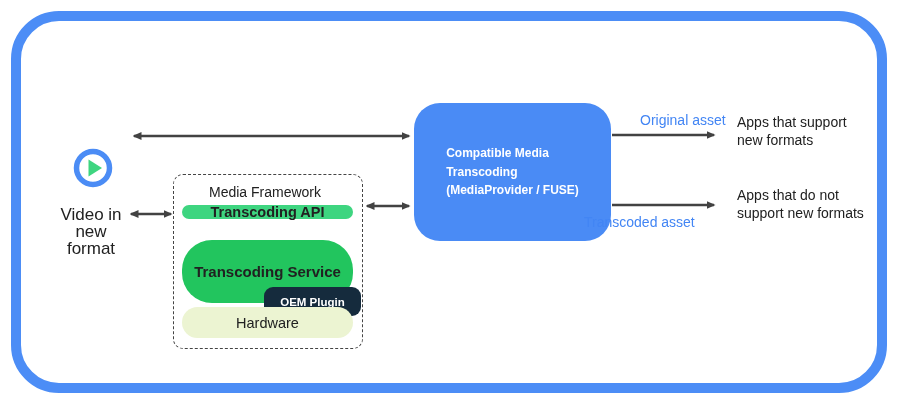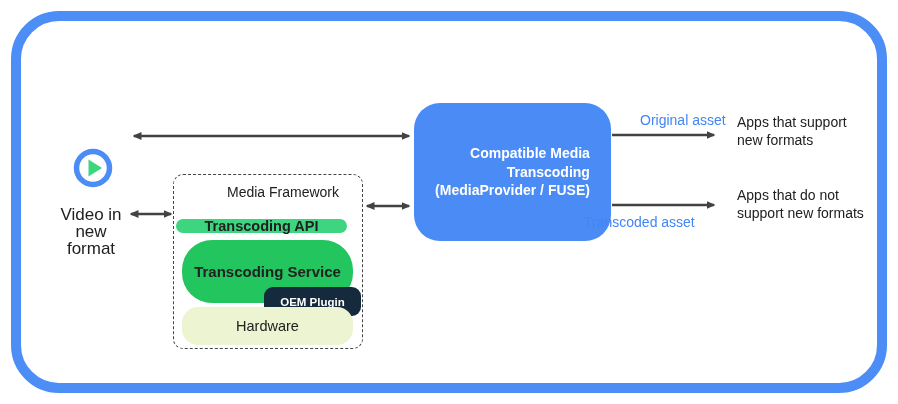--- a/index.html
+++ b/index.html
@@ -35,59 +35,59 @@
   .mf-box {
     position: absolute;
     left: 173px; top: 174px;
     width: 190px; height: 175px;
     box-sizing: border-box;
     border: 1.5px dashed #444444;
     border-radius: 10px;
   }
   .mf-title {
     position: absolute;
-    left: 188px; top: 184px; width: 190px;
+    left: 170px; top: 184px; width: 190px;
     text-align: center;
     font-size: 14px;
   }
   .layer {
     position: absolute;
     box-sizing: border-box;
     display: flex; align-items: center; justify-content: center;
     text-align: center;
   }
   .layer-api {
-    left: 176px; top: 205px; width: 171px; height: 14px;
+    left: 182px; top: 205px; width: 171px; height: 14px;
     background: #3ED580; border-radius: 16px;
-    font-size: 14.5px; font-weight: 700; margin-top: 14px;
+    font-size: 14.5px; font-weight: 700;
   }
   .layer-service {
     left: 182px; top: 240px; width: 171px; height: 63px;
     background: #22c55e; border-radius: 30px;
     font-size: 15px; font-weight: 700;
   }
   .layer-oem {
     left: 264px; top: 287px; width: 97px; height: 29px;
     background: #152B3D; border-radius: 9px;
     color: #ffffff; font-size: 11.5px; font-weight: 700;
   }
   .layer-hw {
-    left: 182px; top: 307px; width: 171px; height: 38px;
+    left: 182px; top: 307px; width: 171px; height: 31px;
     background: #ECF4D2; border-radius: 16px;
     font-size: 14.5px;
   }
 
   .transcoder-box {
     position: absolute;
     left: 414px; top: 103px;
     width: 197px; height: 138px;
     background: #4A8BF5; border-radius: 26px;
     display: flex; align-items: center; justify-content: center;
-    text-align: right;
-    color: #ffffff; font-size: 14px; font-weight: 700; line-height: 18.5px;
+    text-align: left;
+    color: #ffffff; font-size: 12px; font-weight: 700; line-height: 18.5px;
     white-space: pre-line;
   }
 
   .flow-label { position: absolute; font-size: 14px; color: #4285F4; }
   .flow-original { left: 620px; top: 112px; margin-left: 20px; }
   .flow-transcoded { left: 584px; top: 214px; }
 
   .apps-label {
     position: absolute;
     left: 737px; width: 150px;

